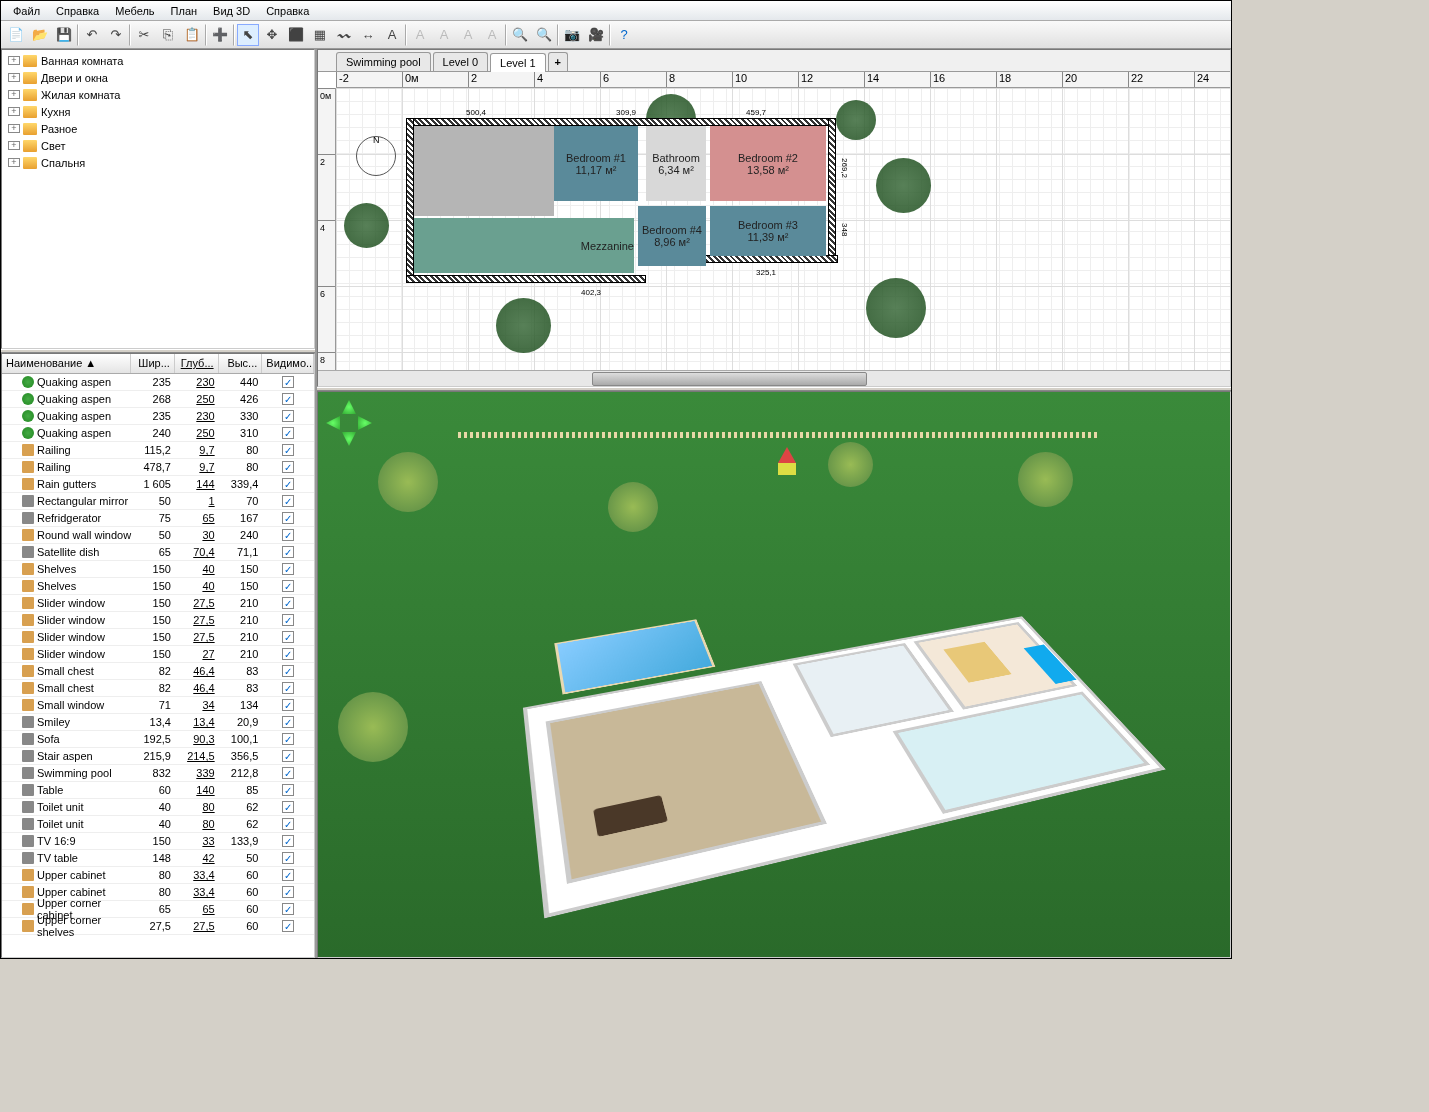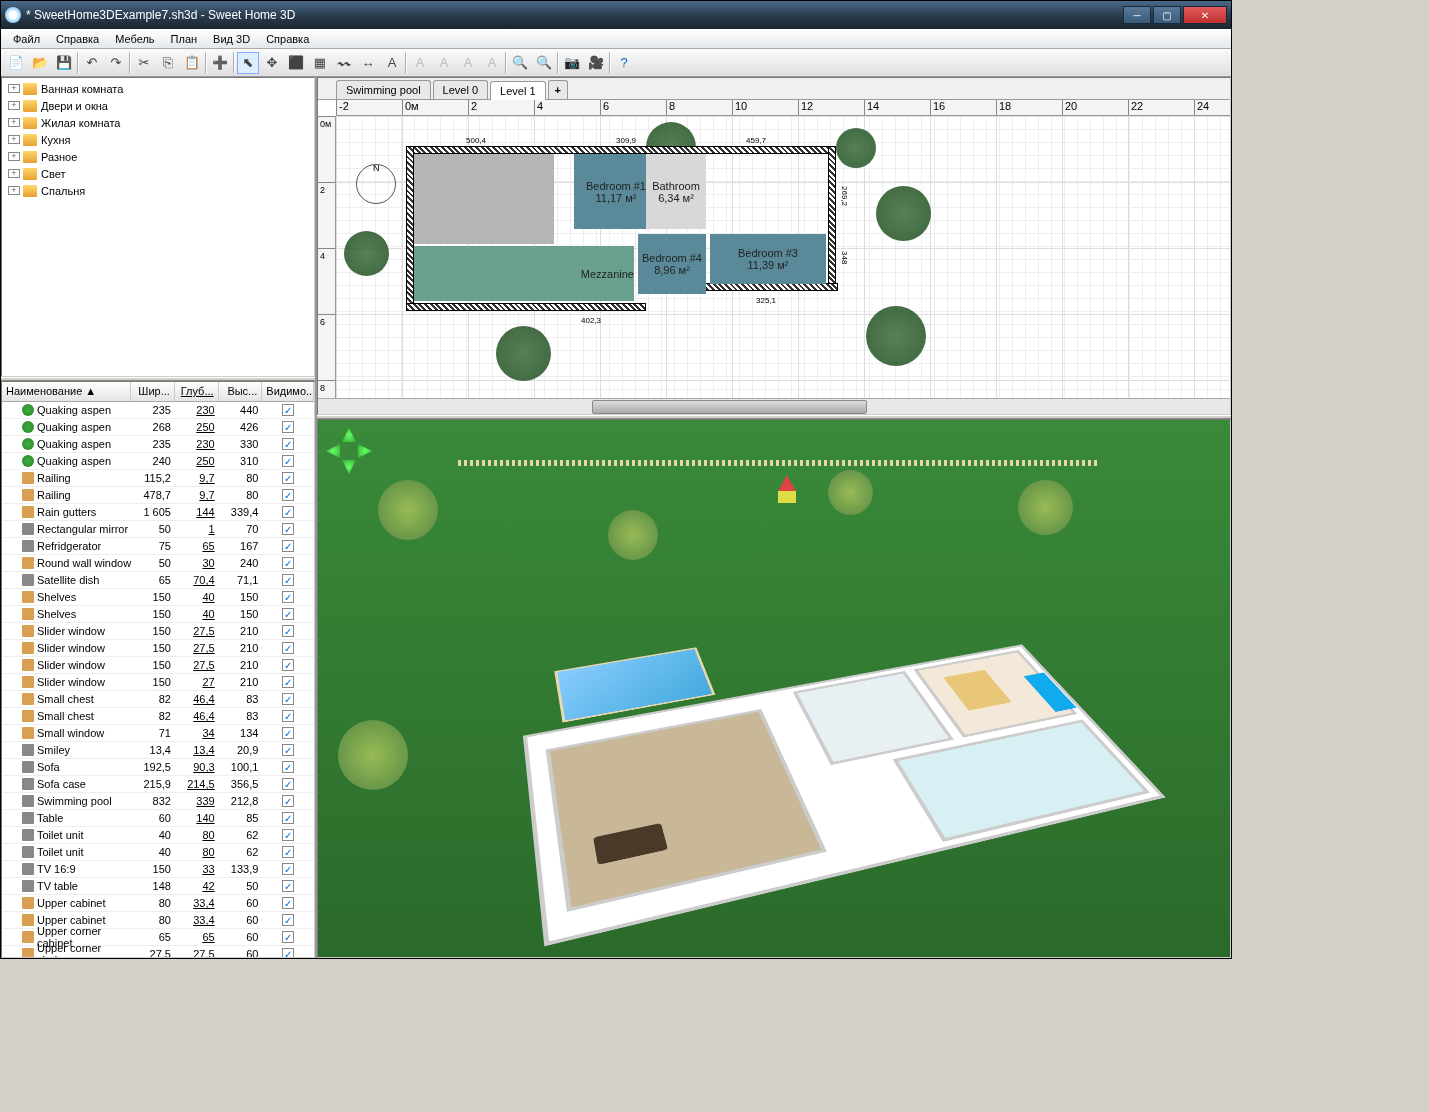--- a/index.html
+++ b/index.html
@@ -73,29 +73,20 @@
 .house3d { position:absolute; top:100px; left:120px; width:770px; height:440px; transform:perspective(900px) rotateX(52deg) rotateZ(-18deg); transform-style:preserve-3d; }
 .floor3d { position:absolute; background:#fff; border:4px solid #ccc; }
 .pool3d { position:absolute; width:160px; height:100px; background:linear-gradient(135deg,#8cf,#4ad); top:10px; left:140px; border:3px solid #e8d8b0; }
 .tree3d { position:absolute; width:60px; height:60px; background:radial-gradient(#9b5,#584); border-radius:50%; }
 .fence { position:absolute; background:repeating-linear-gradient(90deg,#e8d8a8 0 3px,transparent 3px 6px); }
 </style>
 </head>
 <body>
 
 <div class="window">
-  <div class="titlebar">
-    <div class="icon"></div>
-    <div class="title">* SweetHome3DExample7.sh3d - Sweet Home 3D</div>
-    <div class="winbtns">
-      <div class="winbtn">─</div>
-      <div class="winbtn">▢</div>
-      <div class="winbtn close">✕</div>
-    </div>
-  </div>
 
   <div class="menubar">
     <span>Файл</span>
     <span>Справка</span>
     <span>Мебель</span>
     <span>План</span>
     <span>Вид 3D</span>
     <span>Справка</span>
   </div>
 
@@ -400,21 +391,21 @@
                 <span>Sofa</span>
               </div>
               <div class="col-w">192,5</div>
               <div class="col-d">90,3</div>
               <div class="col-h">100,1</div>
               <div class="col-v"><span class="cb">✓</span></div>
             </div>
             <div class="furn-row">
               <div class="col-name">
                 <span class="ic misc"></span>
-                <span>Sofa case</span>
+                <span>Stair aspen</span>
               </div>
               <div class="col-w">215,9</div>
               <div class="col-d">214,5</div>
               <div class="col-h">356,5</div>
               <div class="col-v"><span class="cb">✓</span></div>
             </div>
             <div class="furn-row">
               <div class="col-name">
                 <span class="ic misc"></span>
                 <span>Swimming pool</span>
@@ -558,27 +549,31 @@
             <div class="treecirc" style="top:190px;left:530px;width:60px;height:60px"></div>
             <div class="treecirc" style="top:210px;left:160px;width:55px;height:55px"></div>
             <div class="treecirc" style="top:115px;left:8px;width:45px;height:45px"></div>
             <div class="floorplan">
               <div class="wall" style="top:0;left:0;width:430px;height:8px"></div>
               <div class="wall" style="top:0;left:0;width:8px;height:160px"></div>
               <div class="wall" style="top:0;left:422px;width:8px;height:145px"></div>
               <div class="wall" style="bottom:35px;left:0;width:240px;height:8px"></div>
               <div class="wall" style="bottom:55px;left:232px;width:200px;height:8px"></div>
               <div class="room hall" style="top:8px;left:8px;width:140px;height:90px"></div>
-              <div class="room br" style="top:8px;left:168px;width:84px;height:75px">
+              <div class="room br" style="top:8px;left:148px;width:84px;height:75px">
                   <span>Bedroom #1</span>
                   <span>11,17 м²</span>
                 </div>
               <div class="room bath" style="top:8px;left:240px;width:60px;height:75px">
                   <span>Bathroom</span>
                   <span>6,34 м²</span>
+                </div>
+              <div class="room br" style="top:8px;left:304px;width:116px;height:75px;background:#d49090">
+                  <span>Bedroom #2</span>
+                  <span>13,58 м²</span>
                 </div>
               <div class="room br" style="top:88px;left:304px;width:116px;height:50px">
                   <span>Bedroom #3</span>
                   <span>11,39 м²</span>
                 </div>
               <div class="room br" style="top:88px;left:232px;width:68px;height:60px">
                   <span>Bedroom #4</span>
                   <span>8,96 м²</span>
                 </div>
               <div class="room mez" style="top:100px;left:8px;width:220px;height:55px">

